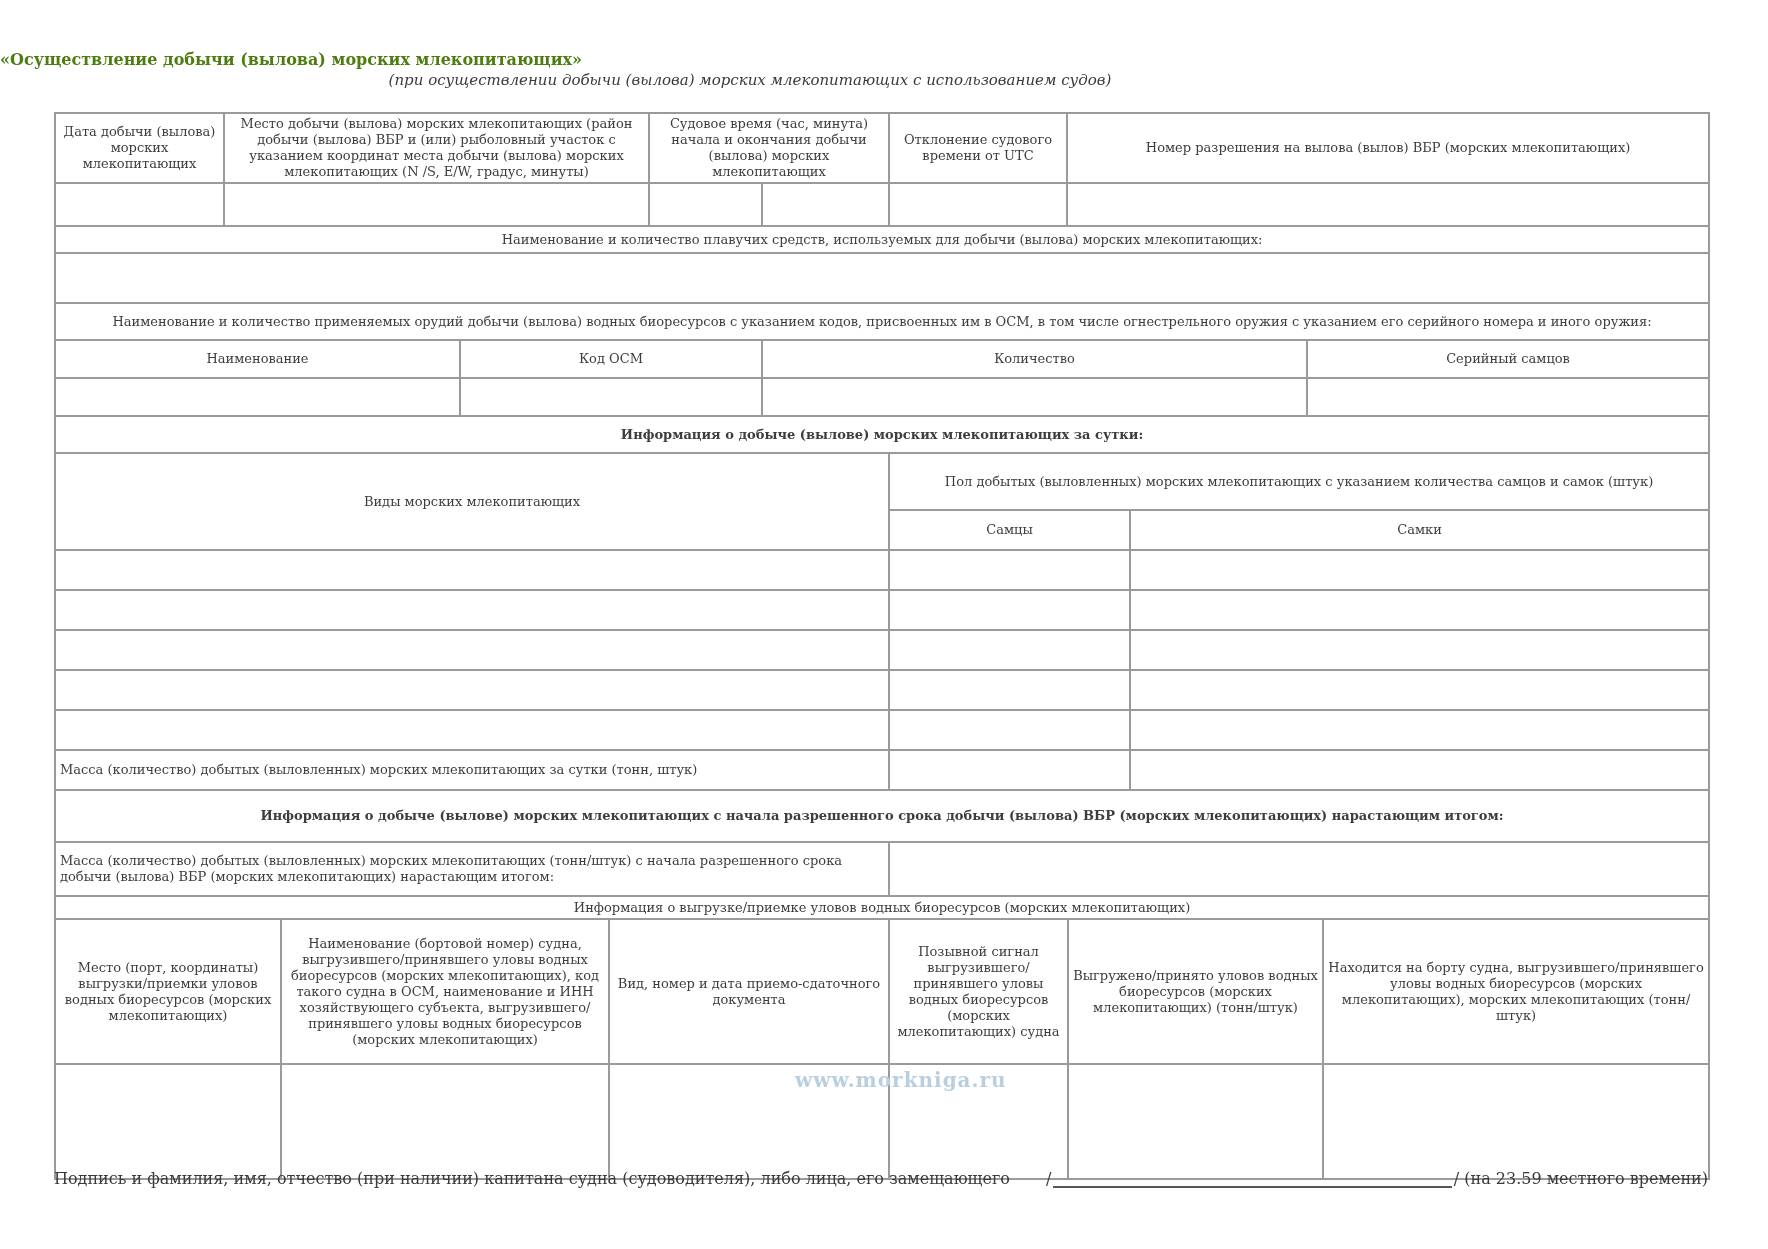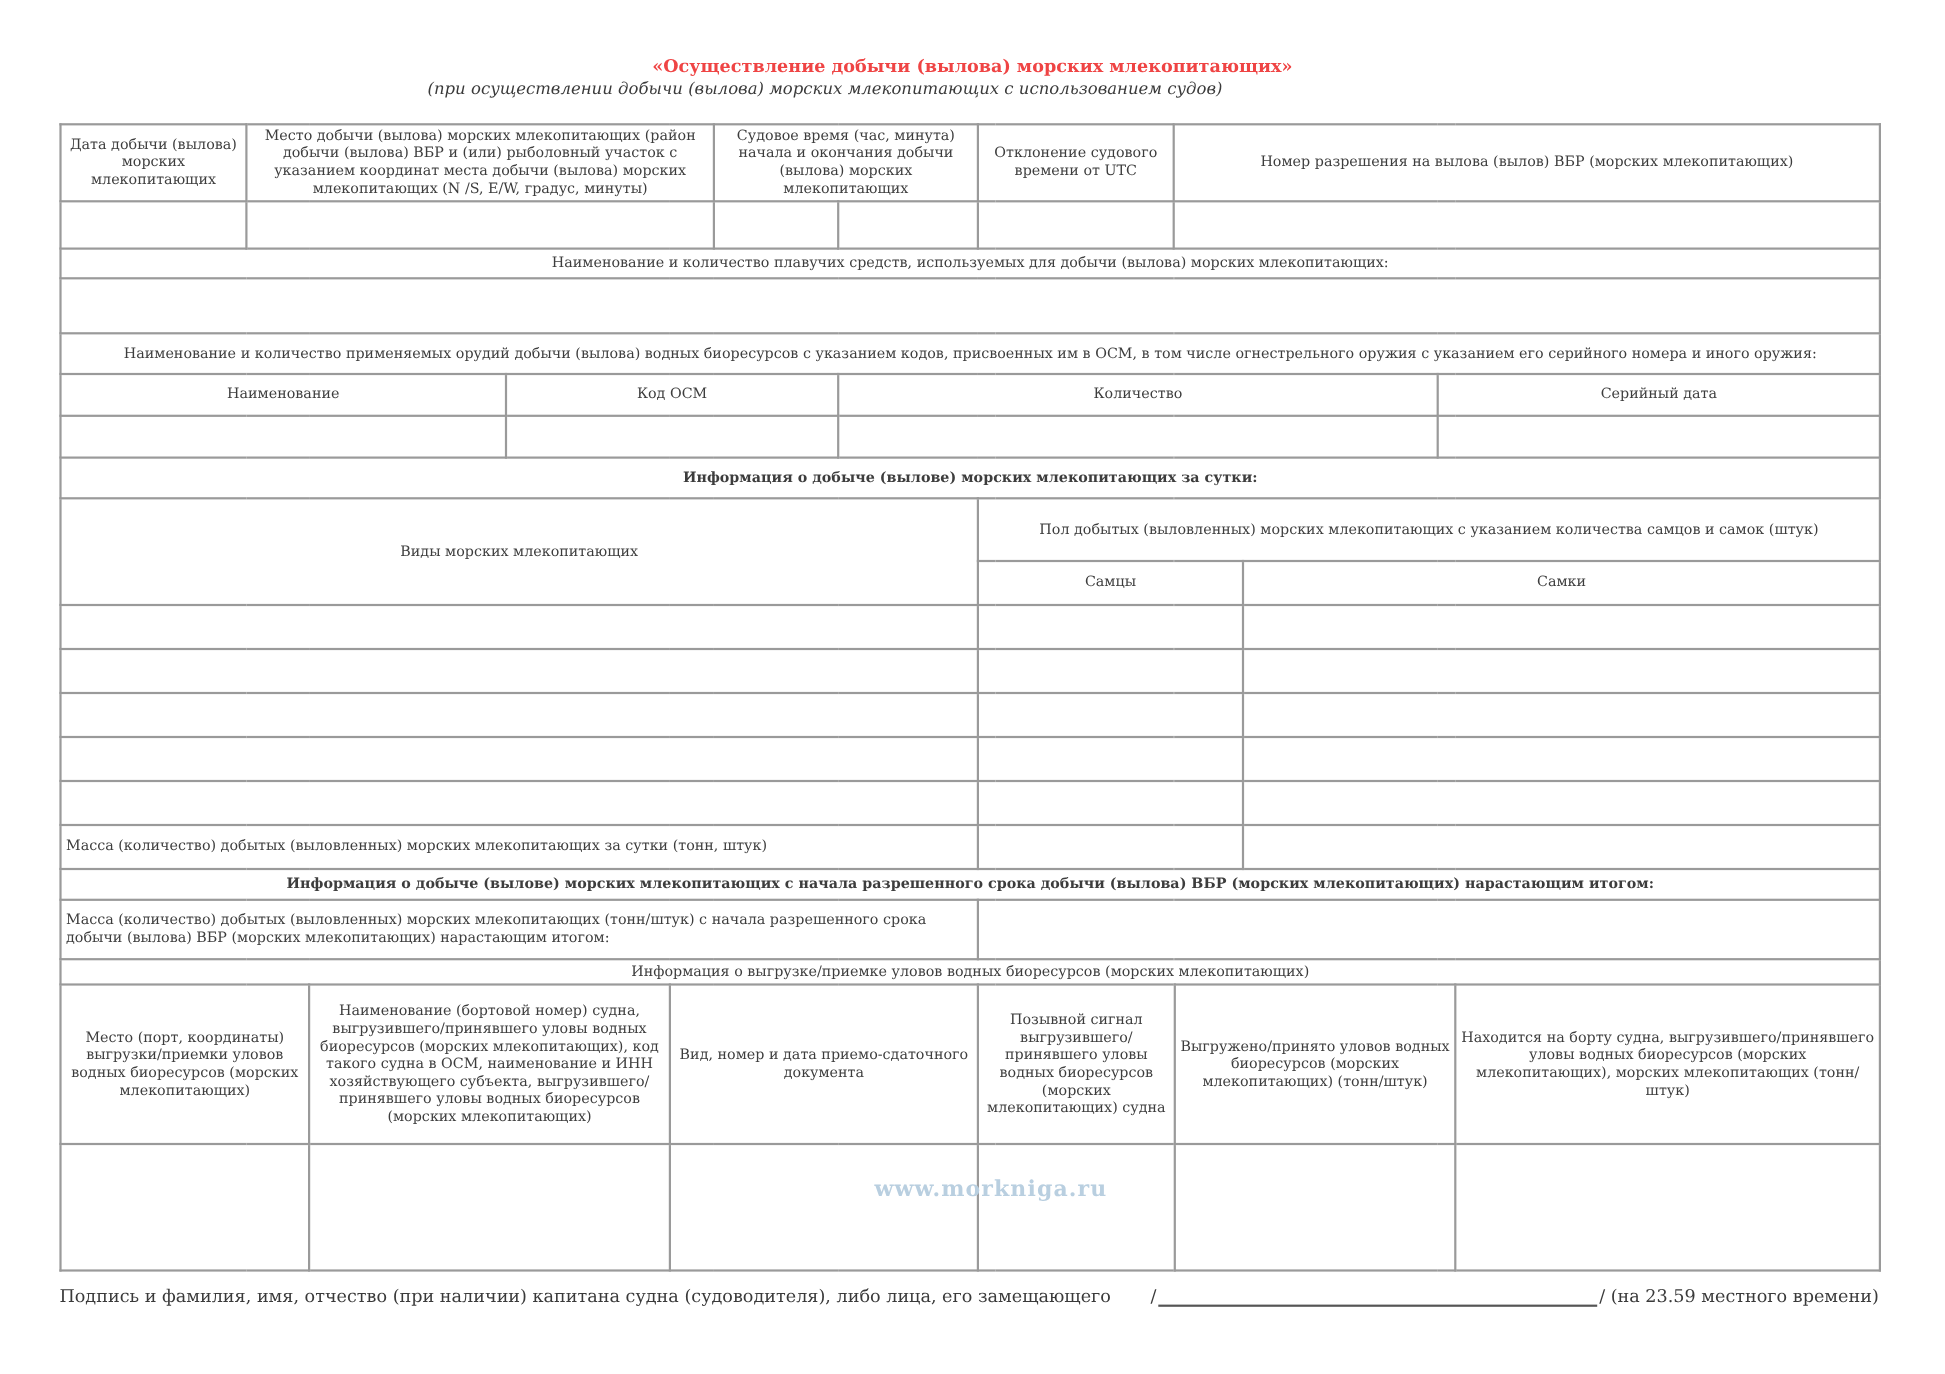--- a/index.html
+++ b/index.html
@@ -1,19 +1,19 @@
 <!DOCTYPE html>
 <html><head>
 <meta charset="utf-8">
 <style>
   html, body { margin: 0; padding: 0; background: #ffffff; }
   body { width: 1768px; height: 1249px; position: relative; overflow: hidden;
          font-family: "DejaVu Serif", serif; color: #3a3a3a; }
-  .title { position: absolute; left: 0; width: 1768px; top: 50px; text-align: center;
-           font-size: 16px; font-weight: bold; color: #ef4444; }
+  .title { position: absolute; left: 0; width: 1768px; top: 50px; text-align: left;
+           font-size: 16px; font-weight: bold; color: #4d7c0f; }
   .subtitle { position: absolute; left: 0; width: 1500px; top: 71px; text-align: center;
               font-size: 15px; font-style: italic; color: #3a3a3a; }
   table.form { position: absolute; left: 54px; top: 112px; width: 1654px;
                border-collapse: collapse; table-layout: fixed; }
   table.form td { border: 2px solid #9a9a9a; padding: 2px 4px; text-align: center;
                   vertical-align: middle; font-size: 13px; line-height: 16px; color: #3d3d3d; }
   td.left { text-align: left !important; }
   td.bold { font-weight: bold; color: #2a2a2a; }
   .watermark { position: absolute; left: 795px; top: 1068px; font-size: 20px; font-weight: bold;
                color: #b9cfe0; letter-spacing: 1px; font-family: "DejaVu Serif", serif; }
@@ -74,21 +74,21 @@
     <td colspan="16"></td>
   </tr>
 
   <tr style="height:37px">
     <td colspan="16">Наименование и количество применяемых орудий добычи (вылова) водных биоресурсов с указанием кодов, присвоенных им в ОСМ, в том числе огнестрельного оружия с указанием его серийного номера и иного оружия:</td>
   </tr>
   <tr style="height:38px">
     <td colspan="3">Наименование</td>
     <td colspan="3">Код ОСМ</td>
     <td colspan="7">Количество</td>
-    <td colspan="3">Серийный дата</td>
+    <td colspan="3">Серийный самцов</td>
   </tr>
   <tr style="height:38px">
     <td colspan="3"></td>
     <td colspan="3"></td>
     <td colspan="7"></td>
     <td colspan="3"></td>
   </tr>
 
   <tr style="height:37px">
     <td colspan="16" class="bold">Информация о добыче (вылове) морских млекопитающих за сутки:</td>
@@ -125,21 +125,21 @@
     <td colspan="7"></td>
     <td colspan="5"></td>
     <td colspan="4"></td>
   </tr>
   <tr style="height:40px">
     <td colspan="7" class="left">Масса (количество) добытых (выловленных) морских млекопитающих за сутки (тонн, штук)</td>
     <td colspan="5"></td>
     <td colspan="4"></td>
   </tr>
 
-  <tr style="height:28px">
+  <tr style="height:52px">
     <td colspan="16" class="bold">Информация о добыче (вылове) морских млекопитающих с начала разрешенного срока добычи (вылова) ВБР (морских млекопитающих) нарастающим итогом:</td>
   </tr>
   <tr style="height:54px">
     <td colspan="7" class="left">Масса (количество) добытых (выловленных) морских млекопитающих (тонн/штук) с начала разрешенного срока добычи (вылова) ВБР (морских млекопитающих) нарастающим итогом:</td>
     <td colspan="9"></td>
   </tr>
 
   <tr style="height:23px">
     <td colspan="16">Информация о выгрузке/приемке уловов водных биоресурсов (морских млекопитающих)</td>
   </tr>

